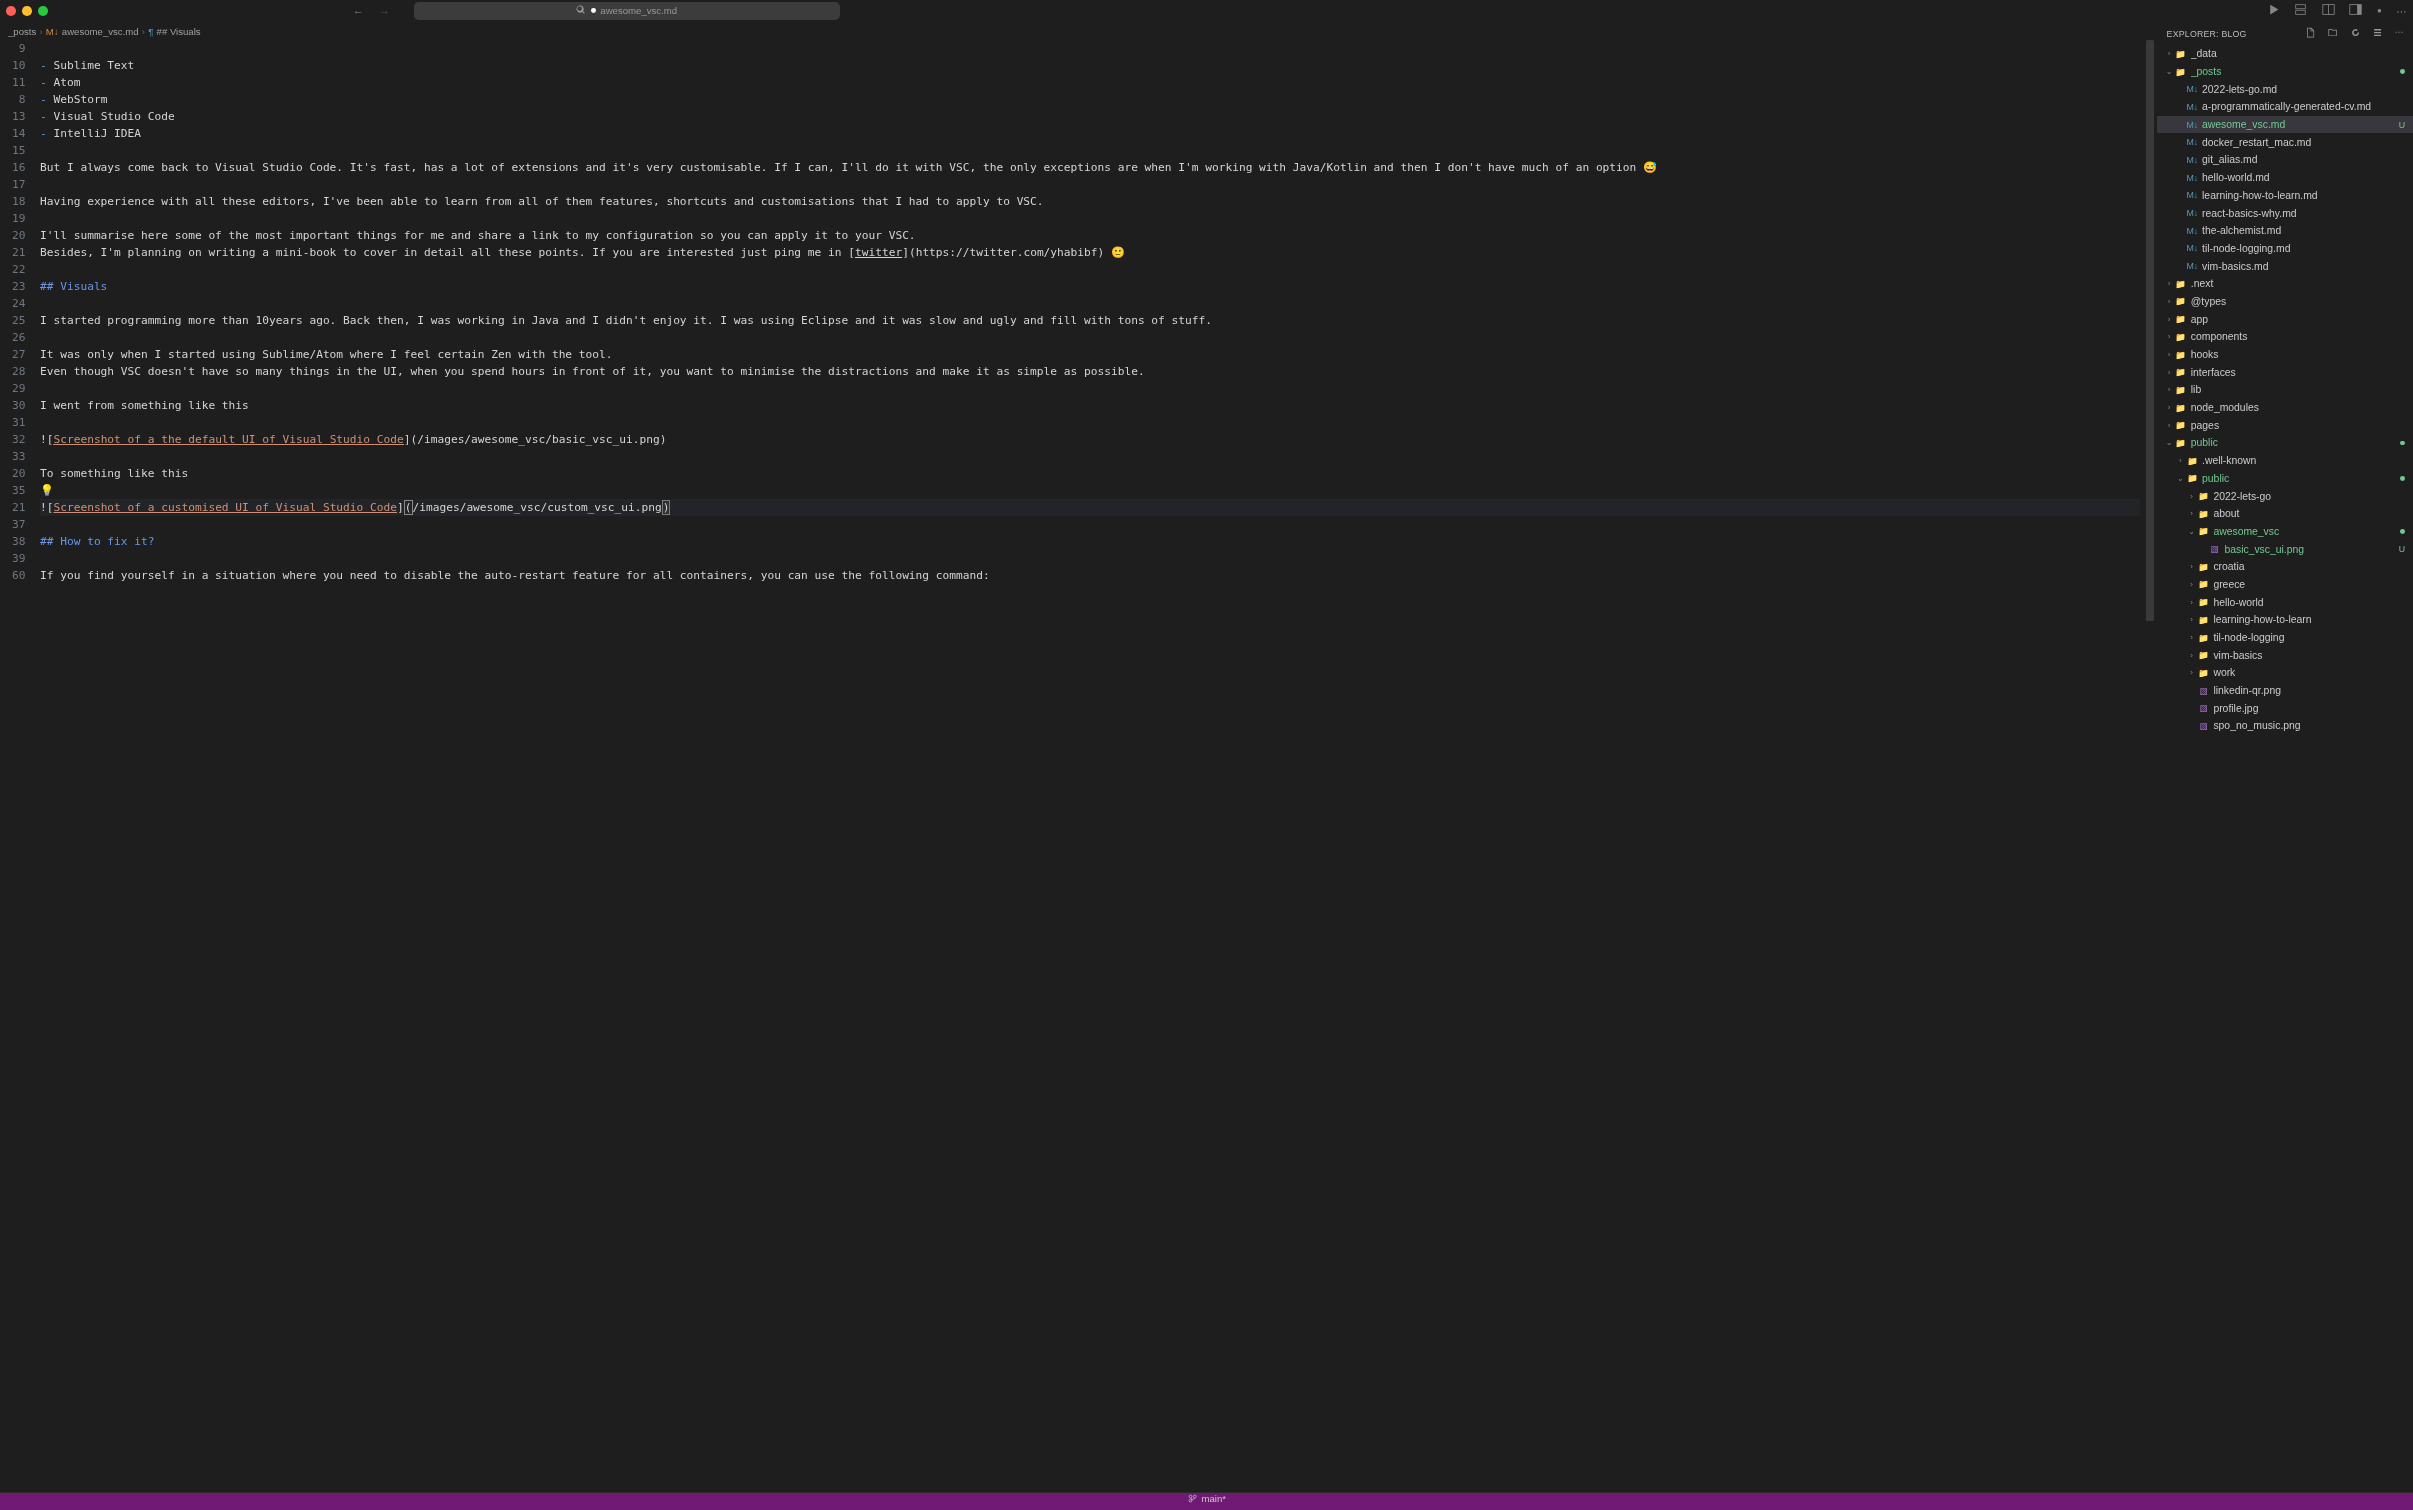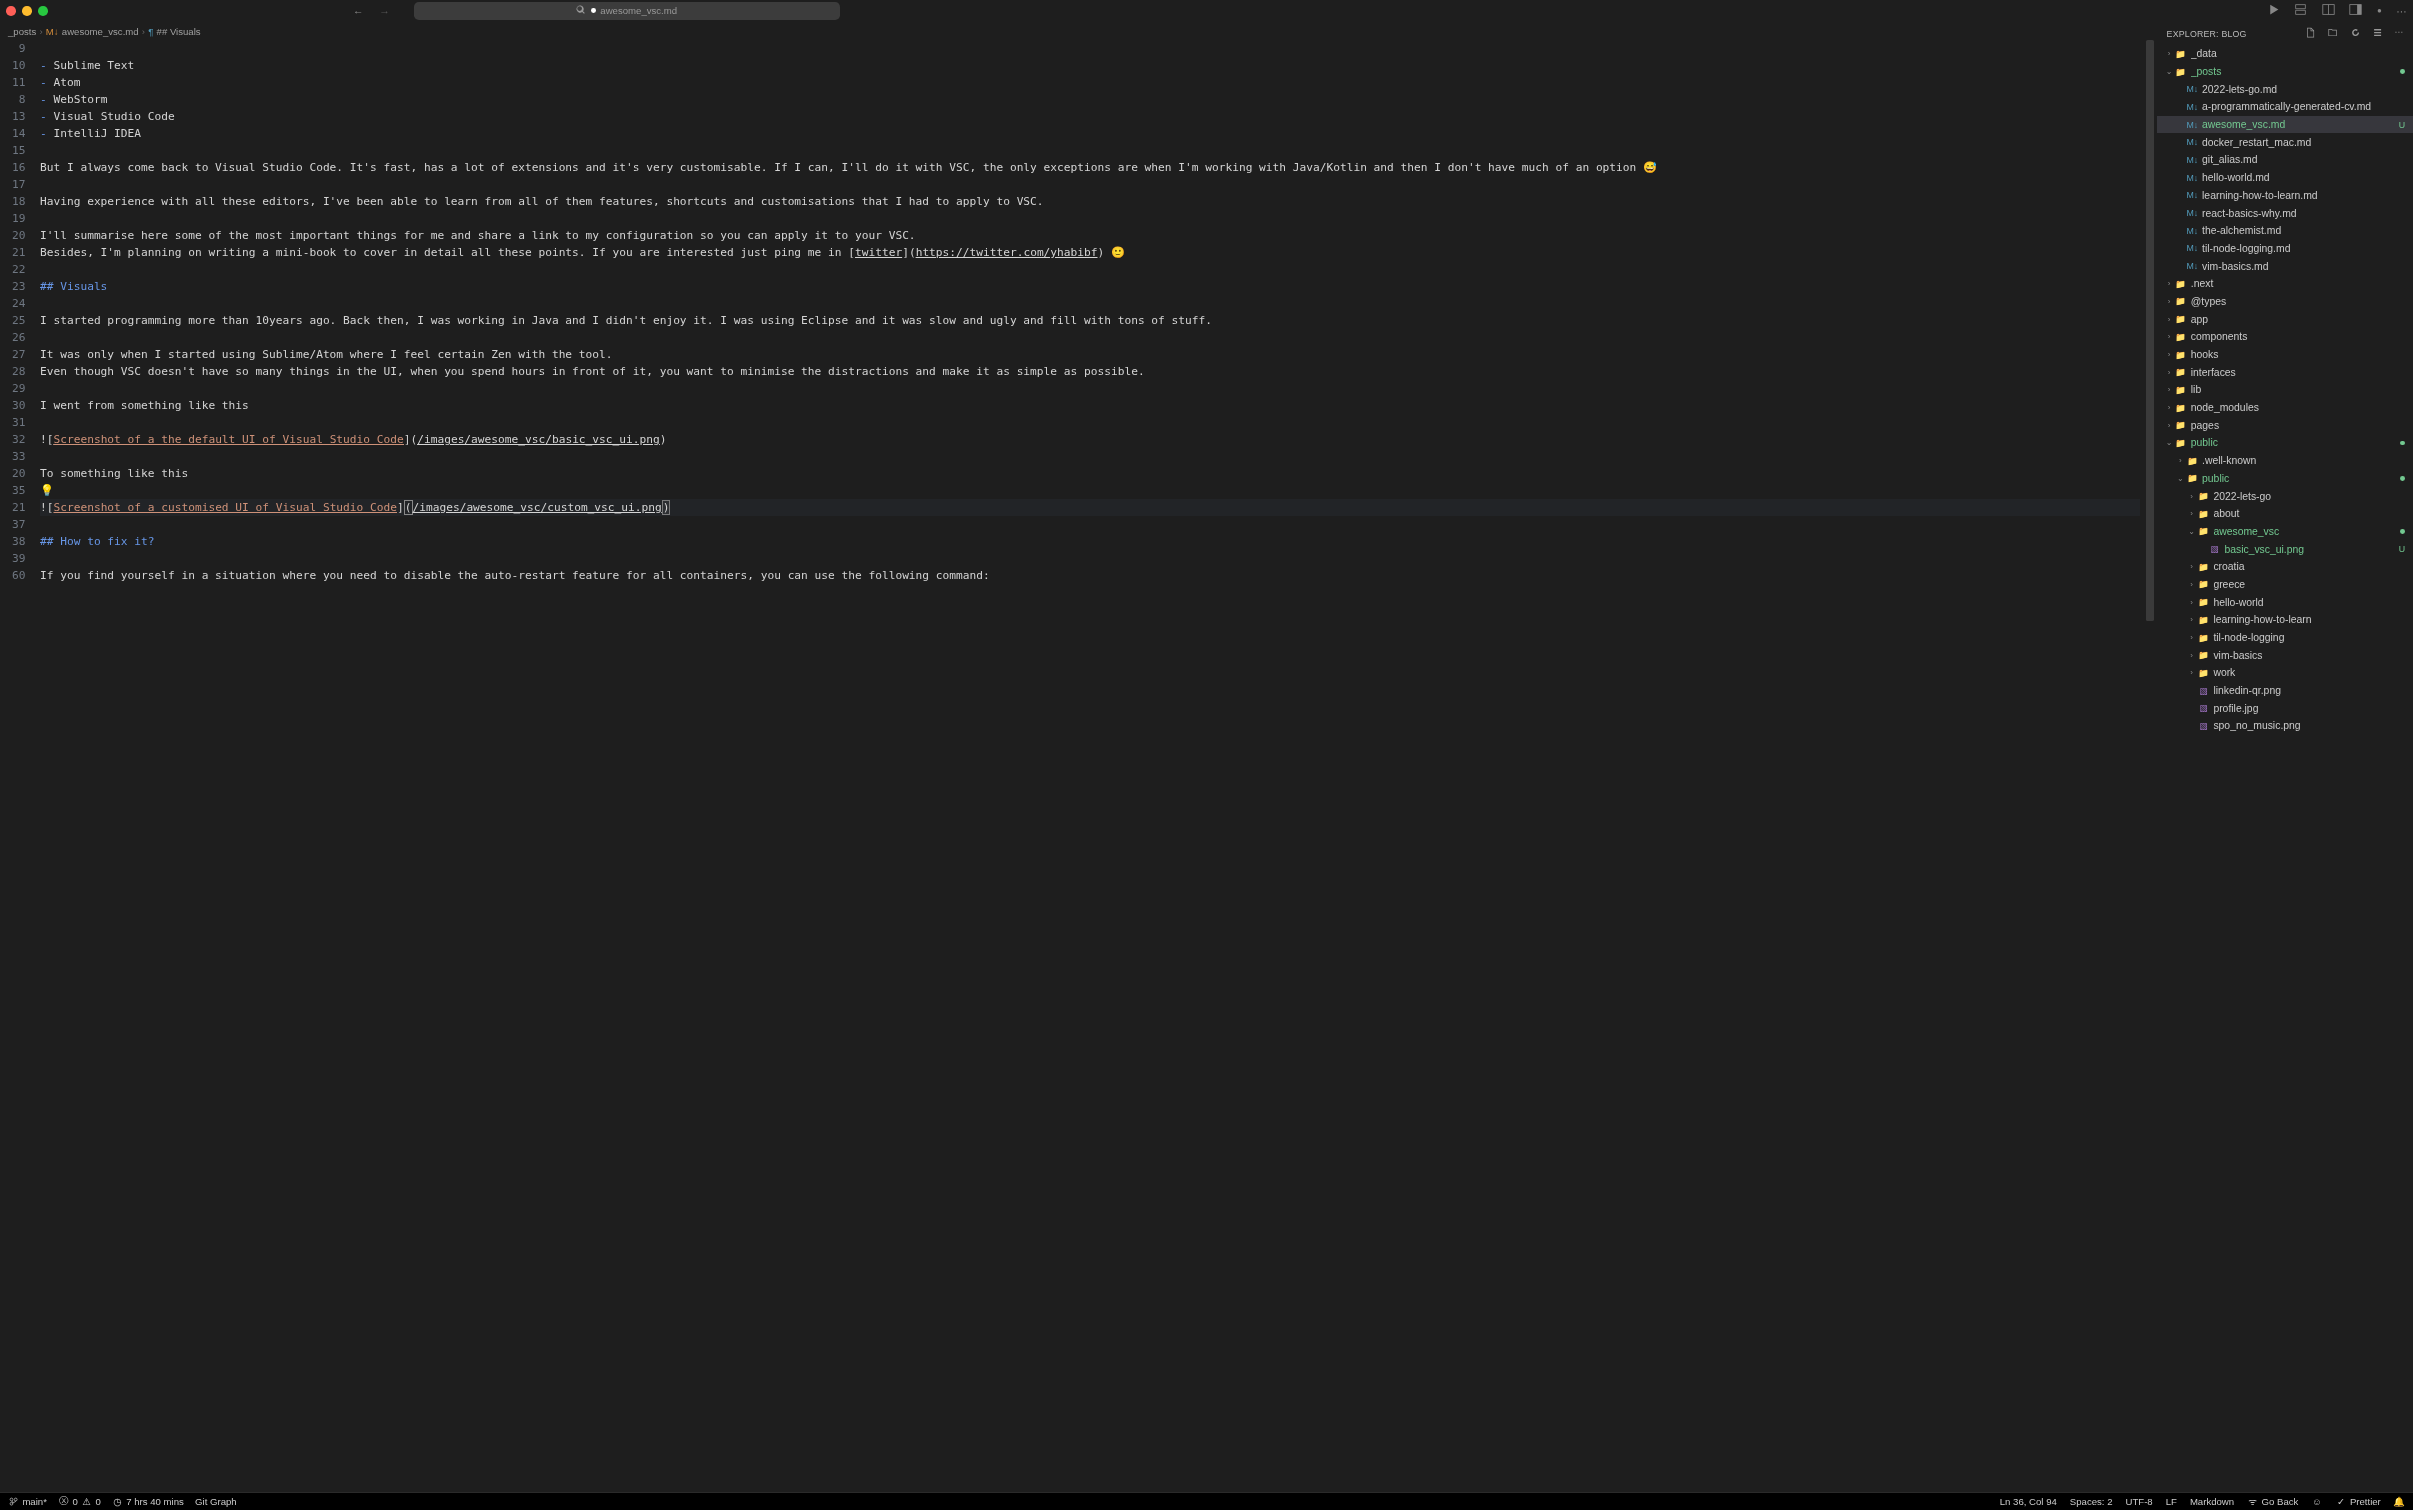--- a/index.html
+++ b/index.html
@@ -70,21 +70,21 @@
   padding-right: 14.5px;
   color: #6e7681;
   user-select: none;
   padding-top: 0;
 }
 .code { flex: 1; color: #d4d4d4; white-space: pre-wrap; word-wrap: break-word; padding-right: 16px;}
 .line { min-height: 17px; }
 .current-line { background: #222427; }
 .md-bullet { color: #6796e6; }
 .link { color: #d4d4d4; text-decoration: underline; }
-.linkpath { color: #d4d4d4; text-decoration: underline; text-align: right;}
+.linkpath { color: #d4d4d4;  text-align: right;}
 .alt-text { color: #ce9178; text-decoration: underline; }
 .heading { color: #6796e6; font-weight: 500;}
 .paren-hl { border:0.8px solid #888; }
 .cursor-box { border:0.8px solid #7a7a7a; background:rgba(255,255,255,0.05);}
 .scroll-indicator { position:absolute; right:1.6px; top:0; width:8px; height:40%; background:#3a3a3a; border-radius:1.6px;}
 .sidebar {
   width: 257px;
   background: #1e1e1e;
   border-left: 0.8px solid #1e1e1e;
   display: flex;
@@ -118,28 +118,29 @@
 .tree-item .dot-badge { width:4.8px; height:4.8px; border-radius:50%; background:#73c991; margin-left:3.2px;}
 .folder-yellow { color: #dcb67a; }
 .folder-green { color: #8dc891; }
 .folder-blue { color:#519aba;}
 .folder-red { color:#cc6666;}
 .file-md { color: #519aba; }
 .file-img { color:#a074c4;}
 .git-green { color: #73c991; }
 .statusbar {
   height: 17.7px;
-  background: #000000;
+  background: #701a75;
   border-top: 0.8px solid #2a2a2a;
   display: flex;
   align-items: center;
   font-size: 9.6px;
   color: #cccccc;
   padding: 0 8px;
   gap: 11.2px;
+  flex-direction: column;
 }
 .statusbar .right { margin-left: auto; display: flex; gap: 13px; align-items:center;}
 .statusbar .item { display:flex; align-items:center; gap:3.2px;}
 .sb-icon { width:11.2px; height:11.2px; display:inline-flex; align-items:center; justify-content:center; color:#ccc;}
 svg { fill: currentColor; }
 </style>
 </head>
 <body>
 
 <div class="titlebar">

